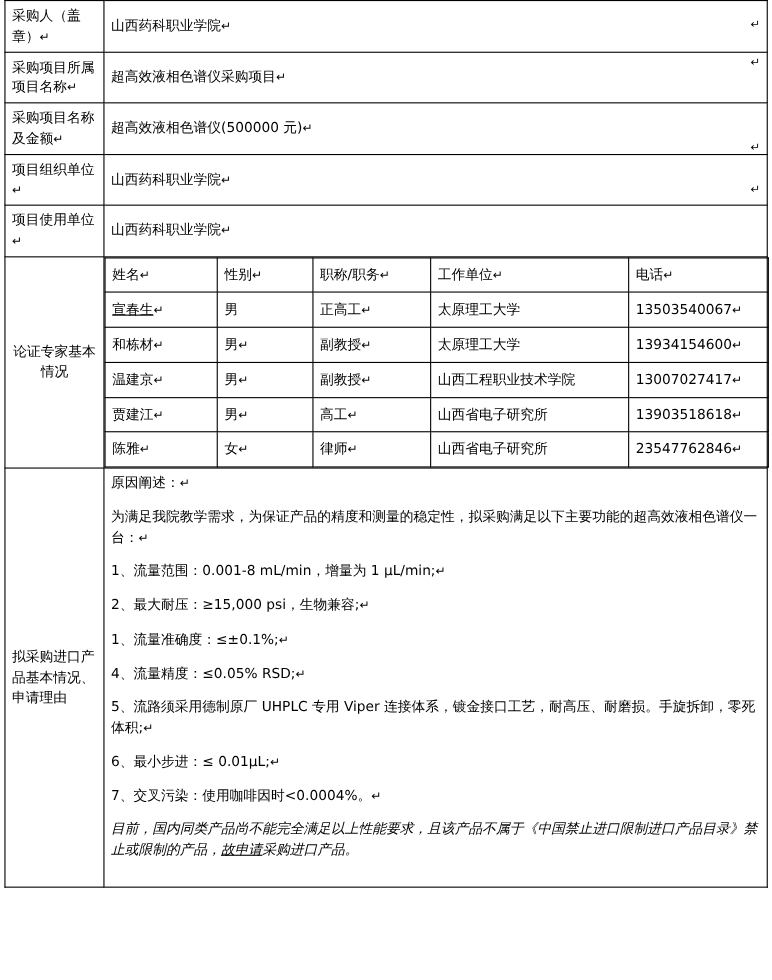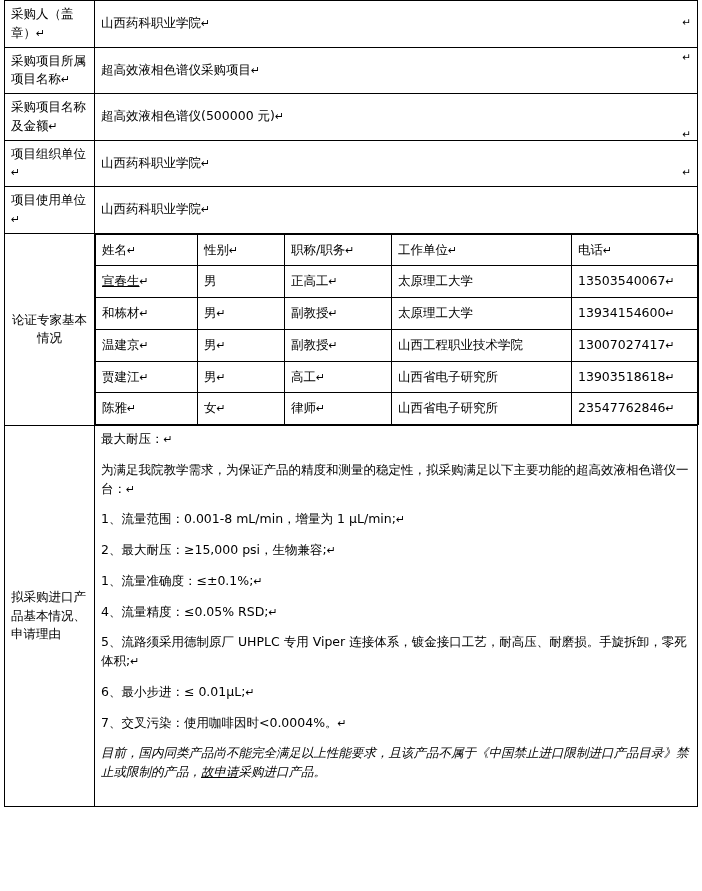--- a/index.html
+++ b/index.html
@@ -187,21 +187,21 @@
             <td><span>23547762846</span><span class="pilcrow">↵</span></td>
           </tr>
         </tbody>
             </table>
       </td>
     </tr>
 
     <tr>
       <td class="vert-label"><span>拟采购进口产品基本情况、申请理由</span></td>
       <td class="reason">
-        <p><span>最大耐压：</span><span class="pilcrow">↵</span></p>
+        <p><span>原因阐述：</span><span class="pilcrow">↵</span></p>
         <p><span>为满足我院教学需求，为保证产品的精度和测量的稳定性，拟采购满足以下主要功能的超高效液相色谱仪一台：</span><span class="pilcrow">↵</span></p>
         <p><span>1、流量范围：0.001-8 mL/min，增量为 1 µL/min;</span><span class="pilcrow">↵</span></p>
         <p><span>2、最大耐压：≥15,000 psi，生物兼容;</span><span class="pilcrow">↵</span></p>
         <p><span>1、流量准确度：≤±0.1%;</span><span class="pilcrow">↵</span></p>
         <p><span>4、流量精度：≤0.05% RSD;</span><span class="pilcrow">↵</span></p>
         <p><span>5、流路须采用德制原厂 UHPLC 专用 Viper 连接体系，镀金接口工艺，耐高压、耐磨损。手旋拆卸，零死体积;</span><span class="pilcrow">↵</span></p>
         <p><span>6、最小步进：≤ 0.01µL;</span><span class="pilcrow">↵</span></p>
         <p><span>7、交叉污染：使用咖啡因时&lt;0.0004%。</span><span class="pilcrow">↵</span></p>
         <p><span>目前，国内同类产品尚不能完全满足以上性能要求，且该产品不属于《中国禁止进口限制进口产品目录》禁止或限制的产品，</span><span class="u">故申请</span><span>采购进口产品。</span></p>
       </td>

